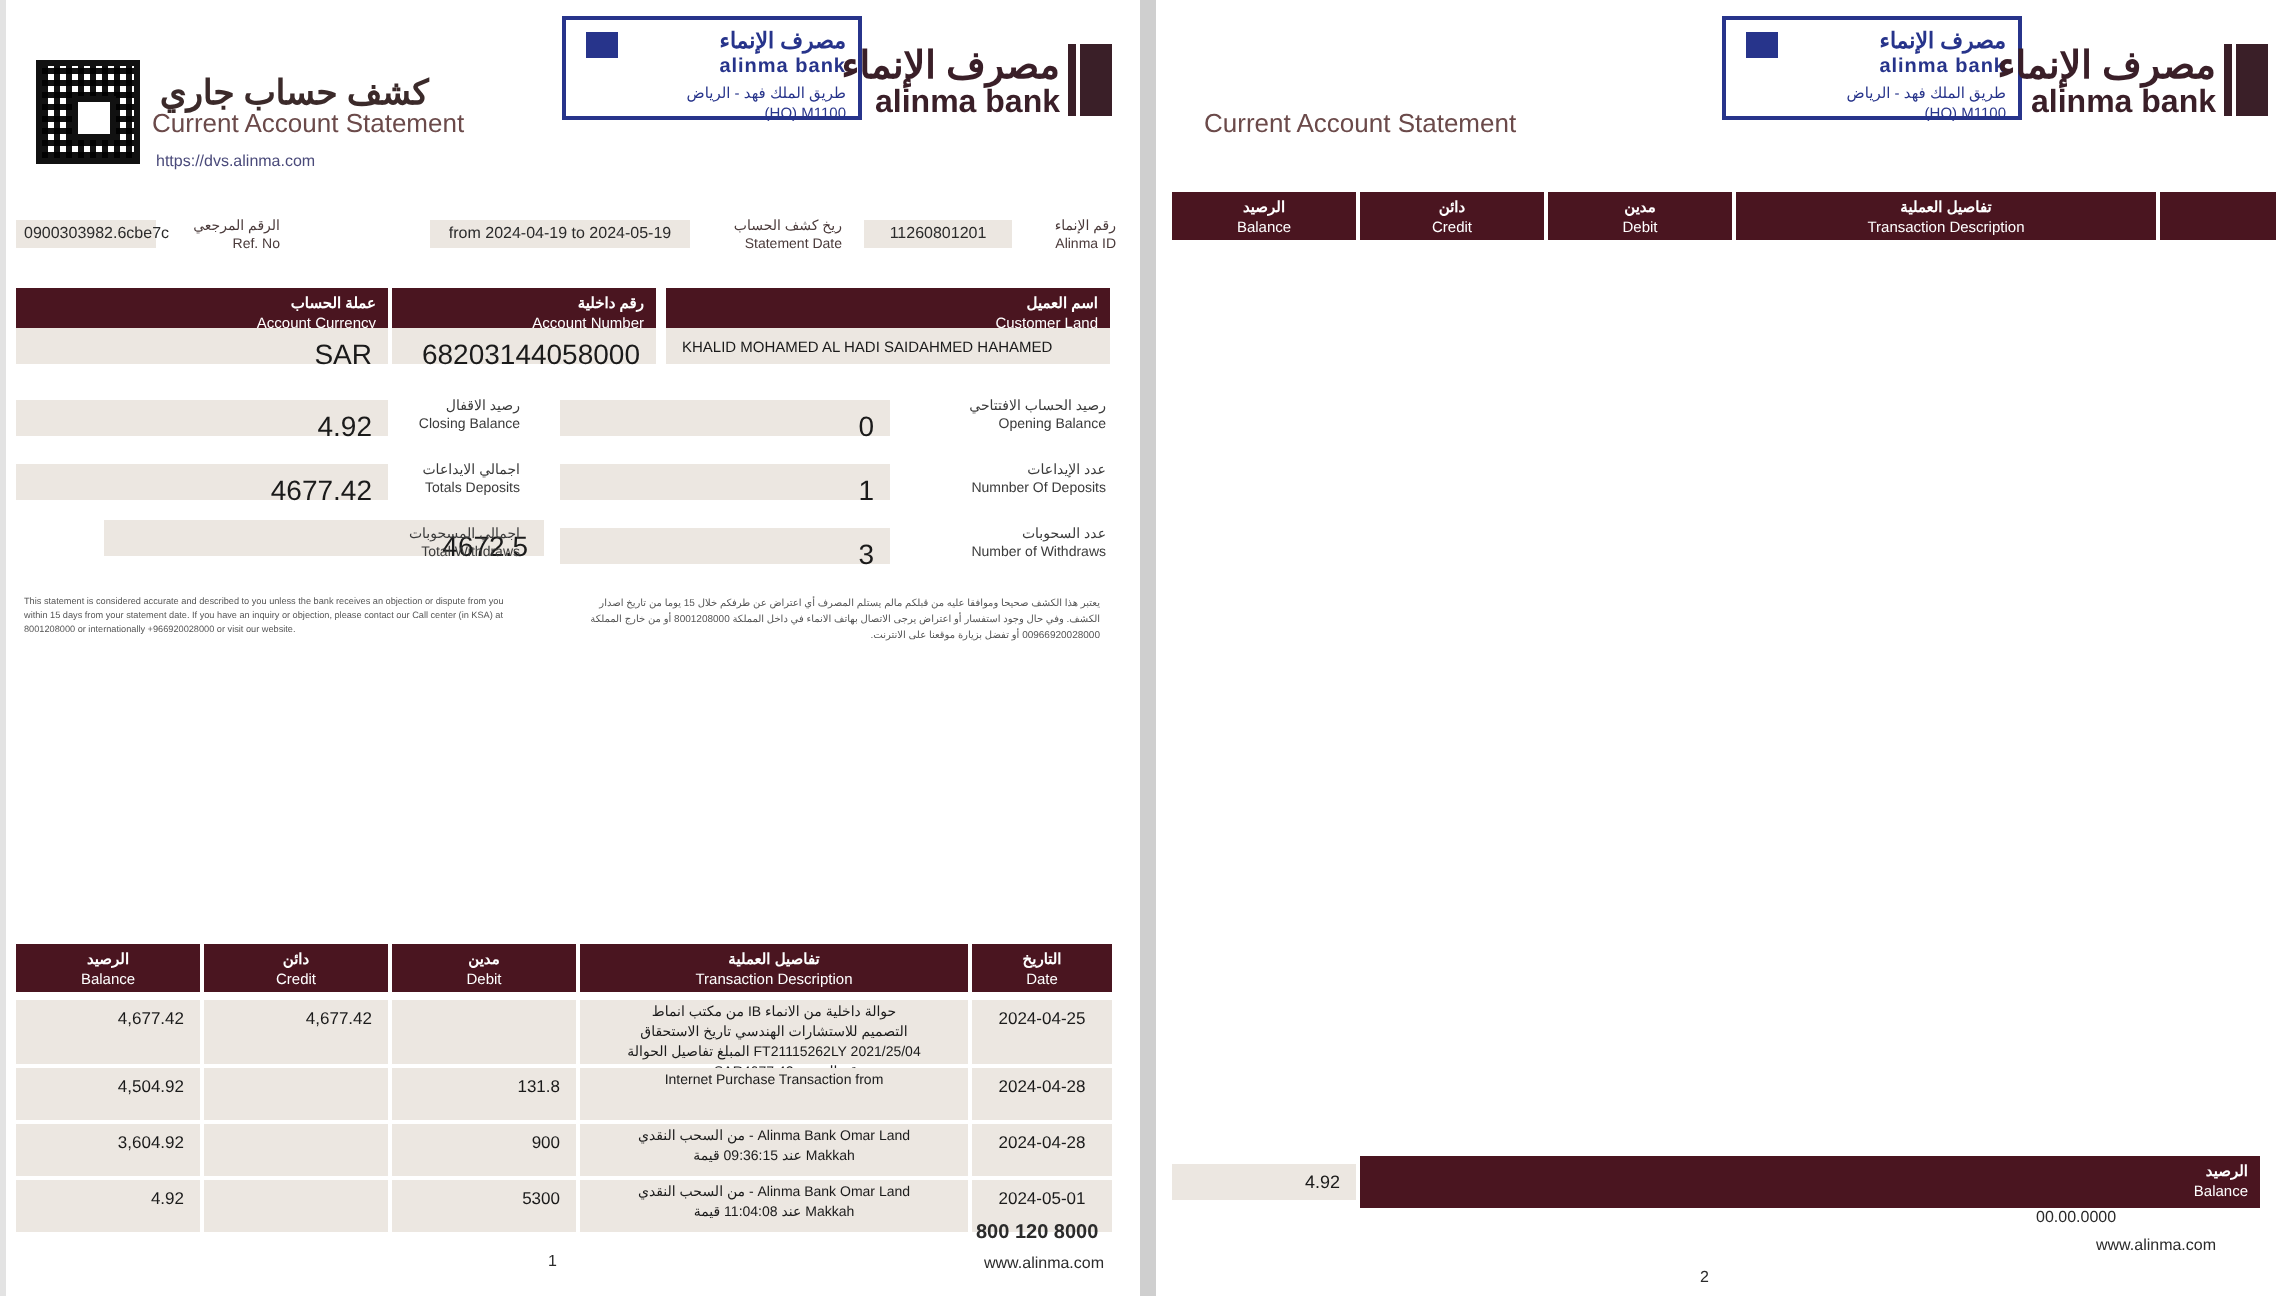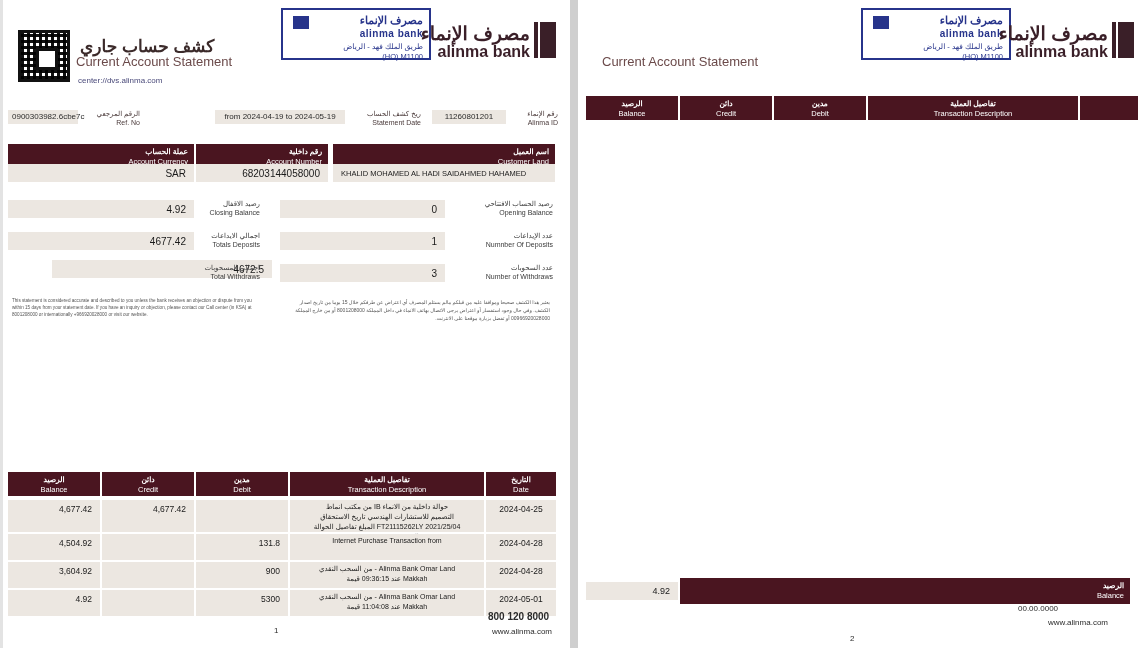--- a/index.html
+++ b/index.html
@@ -106,21 +106,21 @@
 
   
   .hdrbar {
     position: absolute; background: #4a1520; color: #ffffff;
     font-size: 7.5px; text-align: right; padding: 3px 6px; line-height: 1.3;
   }
   .hdrbar .ar { display:block; direction: rtl; font-weight: bold; }
   .hdrbar .en { display:block; }
   .valbox {
     position: absolute; background: #ece7e1; color: #1a1a1a;
-    font-size: 10px; line-height: 1.6; padding: 2px 8px;
+    font-size: 14px; line-height: 1.6; padding: 2px 8px;
   }
   .valbox.right { text-align: right; }
   .valbox.left  { text-align: left; }
   .pairlabel {
     position:absolute; font-size:7px; color:#3a3a3a; text-align:right; line-height:1.25;
   }
   .pairlabel .ar { display:block; direction:rtl; }
   .pairlabel .en { display:block; }
 
   
@@ -176,21 +176,21 @@
 <div id="root">
 
   <div class="page" id="page1">
     <div class="page-edge-l"></div>
 
     <div class="hdr">
       <div class="qr"></div>
 
       <div class="stmt-title-ar" style="left:80px;">كشف حساب جاري</div>
       <div class="stmt-title-en" style="left:76px;">Current Account Statement</div>
-      <div class="stmt-url" style="left:78px;">center://dvs.alinma.com</div>
+      <div class="stmt-url" style="left:78px;">https://dvs.alinma.com</div>
 
       <div class="logo-box" style="left:281px;">
         <div class="lb-sq"></div>
         <div class="lb-line1">مصرف الإنماء</div>
         <div class="lb-line2">alinma bank</div>
         <div class="lb-sub1">طريق الملك فهد - الرياض</div>
         <div class="lb-sub2">(HO) M1100</div>
       </div>
 
       <div class="brand" style="left:400px; width:130px;">

